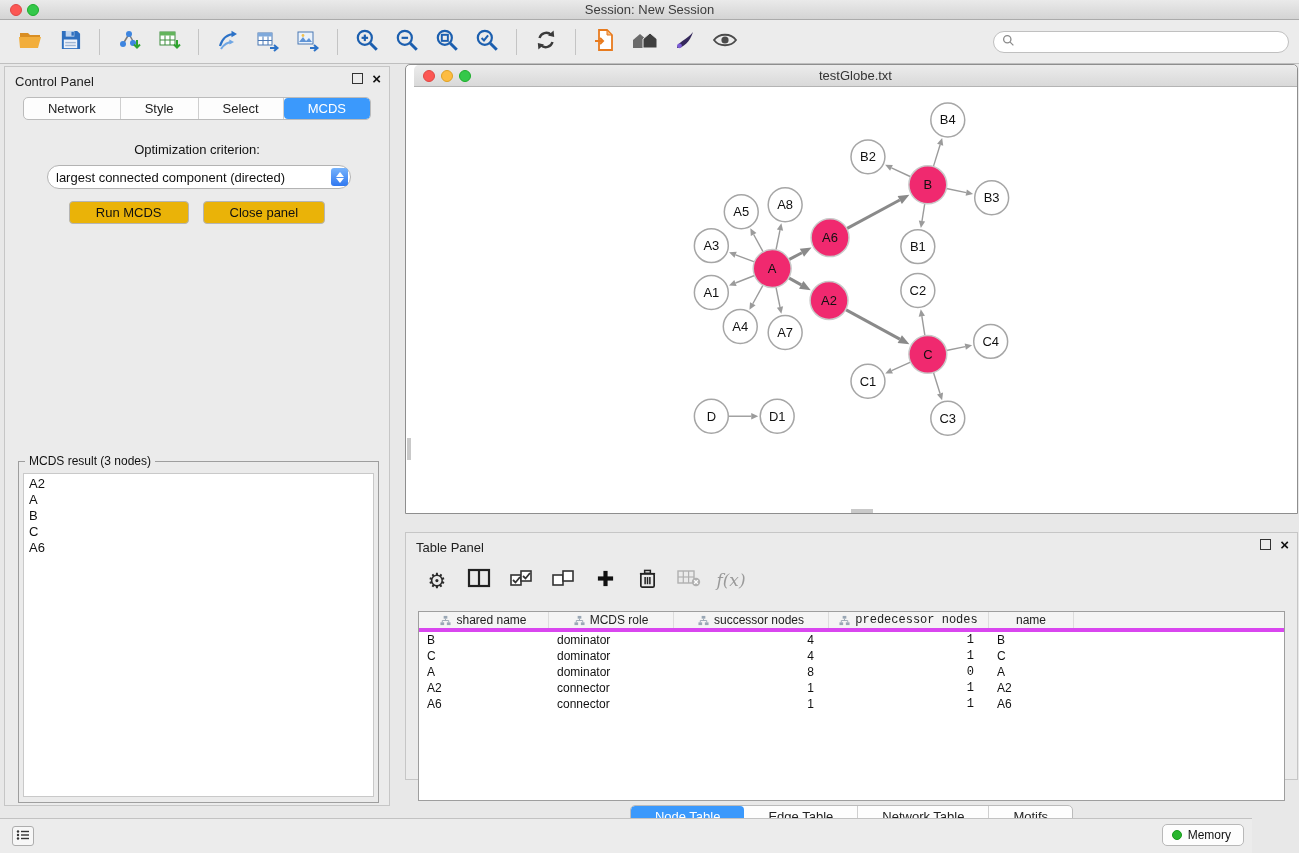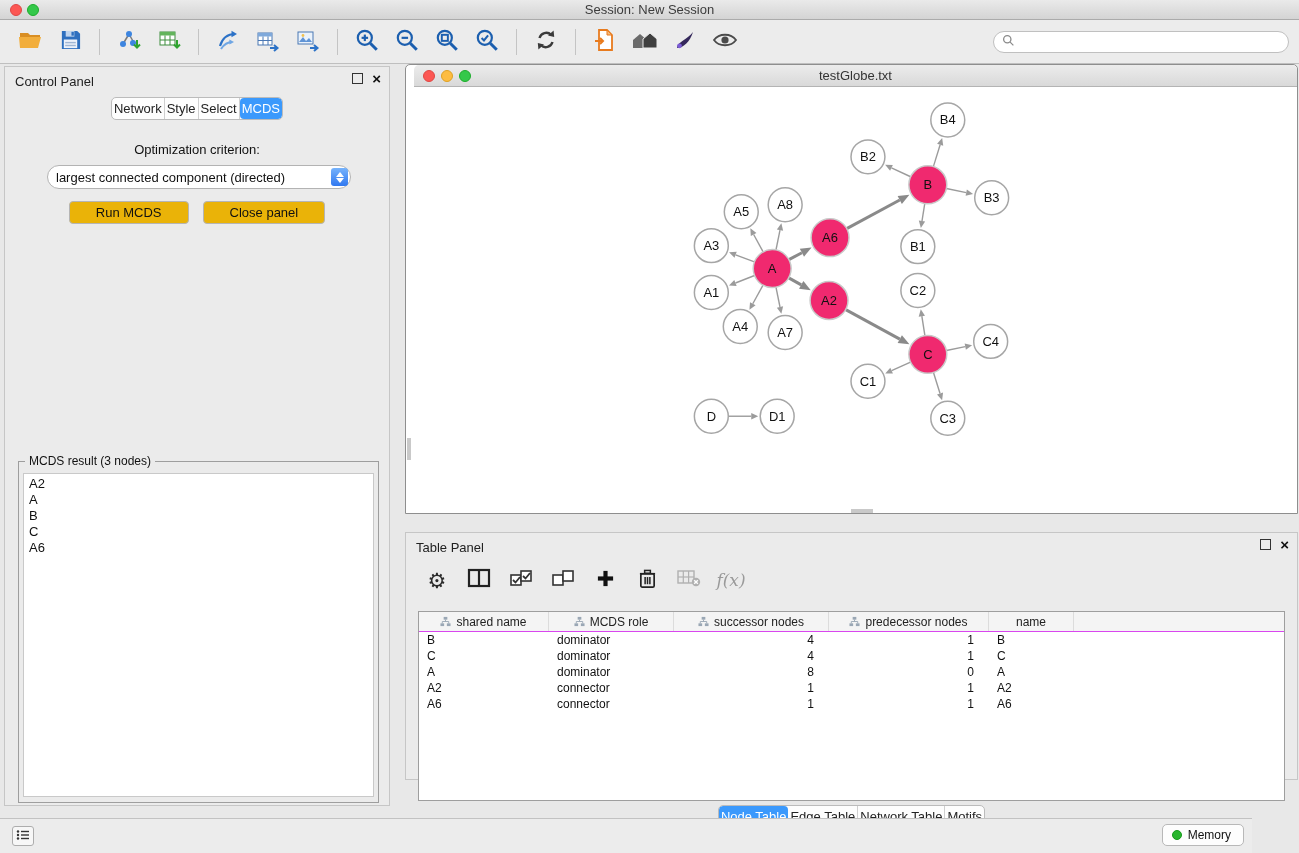--- a/index.html
+++ b/index.html
@@ -29,21 +29,21 @@
   .control-panel { position:absolute; left:4px; top:66px; width:386px; height:740px;
     background:#EBEBEB; border:1px solid #C6C6C6; }
   .panel-head { position:relative; height:26px; }
   .panel-head .p-title { position:absolute; left:10px; top:7px; font-size:13px; color:#222; }
   .panel-head .p-icons { position:absolute; right:8px; top:6px; display:flex; gap:9px; align-items:center; }
   .float-ic { width:11px; height:11px; border:1.5px solid #333; display:inline-block; }
   .close-ic { font-size:15px; font-weight:700; color:#111; line-height:11px; }
 
   .cp-tabs { display:flex; justify-content:center; margin-top:4px; }
   .seg { display:flex; background:#FDFDFD; border:1px solid #BBB; border-radius:5px; overflow:hidden; }
-  .seg .tab { font-size:13px; color:#222; padding:3px 2px; border-right:1px solid #CFCFCF; }
+  .seg .tab { font-size:13px; color:#222; padding:3px 24px; border-right:1px solid #CFCFCF; }
   .seg .tab:last-child { border-right:none; }
   .seg .tab.active { background:#3B99FC; color:#fff; border-right:none; border-radius:4px; }
 
   .opt-label { text-align:center; font-size:13px; color:#111; margin-top:22px; }
   .dropdown { position:relative; margin:8px 38px 0 42px; height:24px; background:#fff;
     border:1px solid #B3B3B3; border-radius:12px; font-size:13px; color:#111;
     display:flex; align-items:center; padding:0 26px 0 8px; }
   .dropdown .stepper { position:absolute; right:2px; top:2px; bottom:2px; width:17px; border-radius:3px;
     background:linear-gradient(#76B3FC,#3078F0); display:flex; flex-direction:column; align-items:center; justify-content:center; gap:1px; }
   .stepper .up { width:0; height:0; border-left:4px solid transparent; border-right:4px solid transparent; border-bottom:5px solid #fff; }
@@ -80,26 +80,26 @@
 
   
   .table-panel { position:absolute; left:405px; top:532px; width:893px; height:248px;
     background:#EBEBEB; border:1px solid #C6C6C6; }
   .tp-toolbar { display:flex; align-items:center; gap:8px; padding:6px 14px 4px 14px; height:40px; }
   .tp-btn { width:34px; height:32px; display:flex; align-items:center; justify-content:center; }
   .gear-glyph { font-size:21px; color:#2b2b2b; line-height:1; }
   .fx-label { font-family:"DejaVu Serif", serif; font-style:italic; font-size:17px; color:#9a9a9a; }
   .tp-table { position:absolute; left:12px; right:12px; top:78px; height:190px; background:#fff;
     border:1px solid #9E9E9E; overflow:hidden; }
-  .tp-thead { display:flex; height:20px; background:#F4F4F4; border-bottom:1px solid #d946ef; }
+  .tp-thead { display:flex; height:20px; background:#F4F4F4; border-bottom:4px solid #d946ef; }
   .tp-th { display:flex; align-items:center; justify-content:center; gap:5px; font-size:12px;
     color:#222; border-right:1px solid #DCDCDC; }
   .tp-row { display:flex; height:16px; }
   .tp-td { font-size:12px; color:#111; padding:0 8px; line-height:16px; white-space:nowrap; overflow:hidden; }
-  .w1 { width:130px; } .w2 { width:125px; } .w3 { width:155px; } .w4 { width:160px; } .w5 { width:85px; }
+  .w1 { width:130px; } .w2 { width:125px; } .w3 { width:155px; } .w4 { width:160px;font-family:Liberation Mono, monospace; } .w5 { width:85px; }
   .fill { flex:1; border-right:none; }
   .num { text-align:right; padding-right:15px; }
   .tp-tabs { position:absolute; left:0; right:0; top:272px; display:flex; justify-content:center; }
 
   
   .statusbar { position:absolute; left:0; bottom:0; width:1252px; height:35px; background:#ECECEC;
     border-top:1px solid #C2C2C2; }
   .list-btn { position:absolute; left:12px; top:7px; width:22px; height:20px; background:#F7F7F7;
     border:1px solid #ADADAD; border-radius:3px; display:flex; align-items:center; justify-content:center; }
   .memory-btn { position:absolute; right:8px; top:5px; background:#FDFDFD; border:1px solid #B8B8B8;

